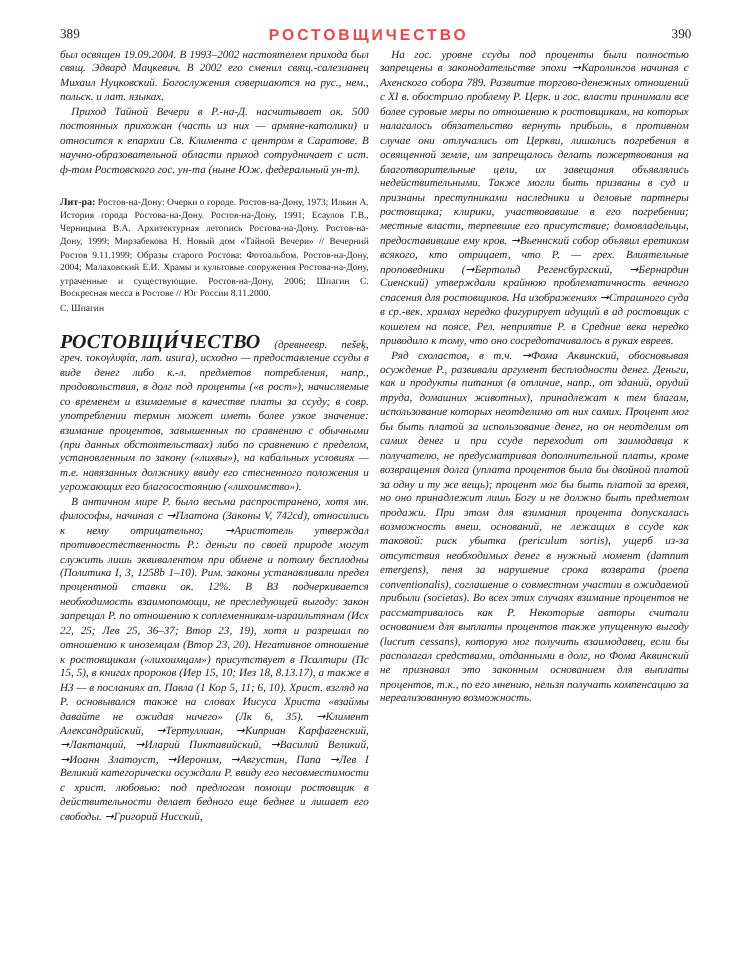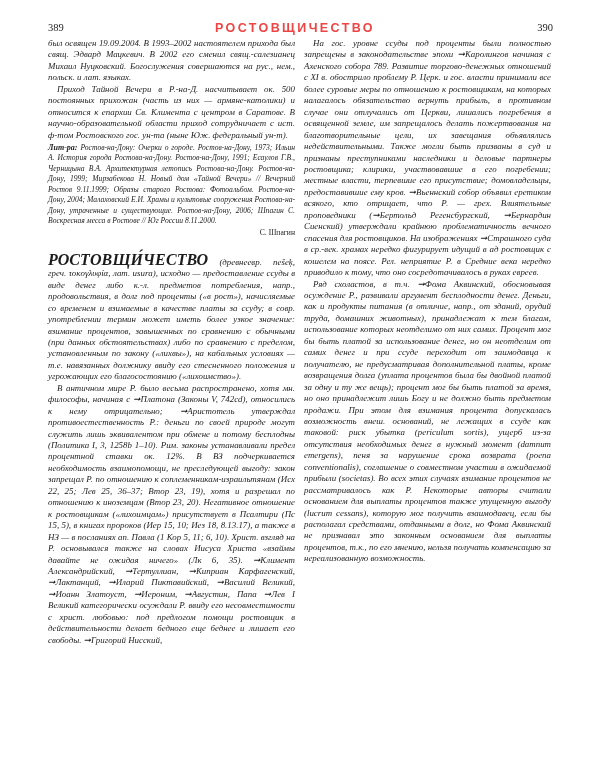--- a/index.html
+++ b/index.html
@@ -9,23 +9,23 @@
   .pgnum { position:absolute; top:0; font-size:10.5px; color:#222; }
   .pgnum.left { left:0; } .pgnum.right { right:0; }
   .running-title { position:absolute; top:-1px; left:0; right:11px; text-align:center;
          font-family:"Liberation Sans","DejaVu Sans",sans-serif; font-weight:bold;
          font-size:12.5px; letter-spacing:2.4px; color:#ef4444; }
   .col { position:absolute; top:38px; width:247px; font-size:8.9px; line-height:11.45px;
          text-align:justify; hyphens:auto; }
   .col.left { left:48px; } .col.right { left:304px; }
   p { margin:0; text-indent:0;font-style:italic; }
   p.indent { text-indent:9px; }
-  .lit { font-size:7.6px; line-height:10.4px; margin-top:2px; text-align:justify;font-style:italic; }
+  .lit { font-size:7.6px; line-height:10.4px; margin-top:16px; text-align:justify; }
   .lit b { font-size:8px; }
-  .signature { font-size:7.6px; text-align:right; margin-top:1px; }
+  .signature { font-size:7.6px; margin-top:1px; }
   .headword-para { margin-top:15px; }
   .headword { font-weight:bold; font-size:16px; letter-spacing:0.1px; }
 </style>
 </head>
 <body>
 
 <div class="header">
   <span class="pgnum left">389</span>
   <div class="running-title">РОСТОВЩИЧЕСТВО</div>
   <span class="pgnum right">390</span>

